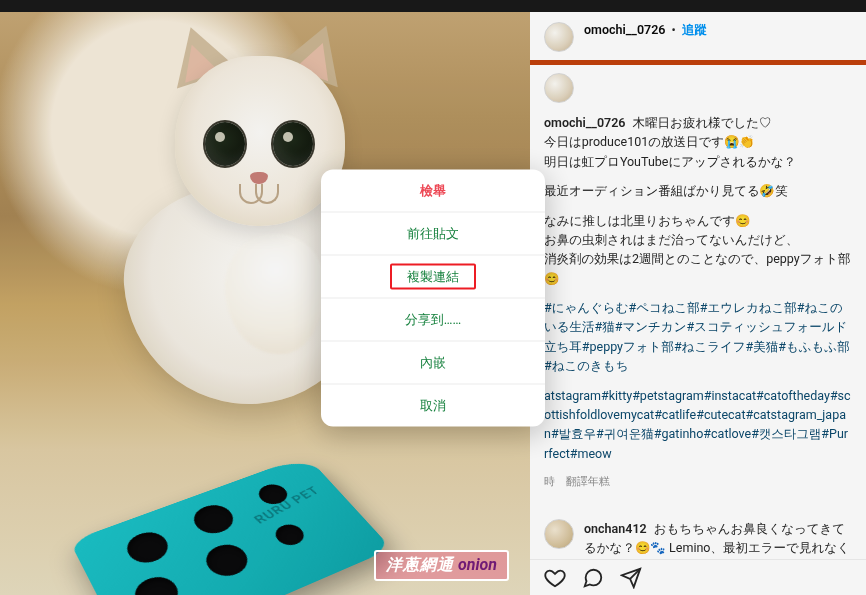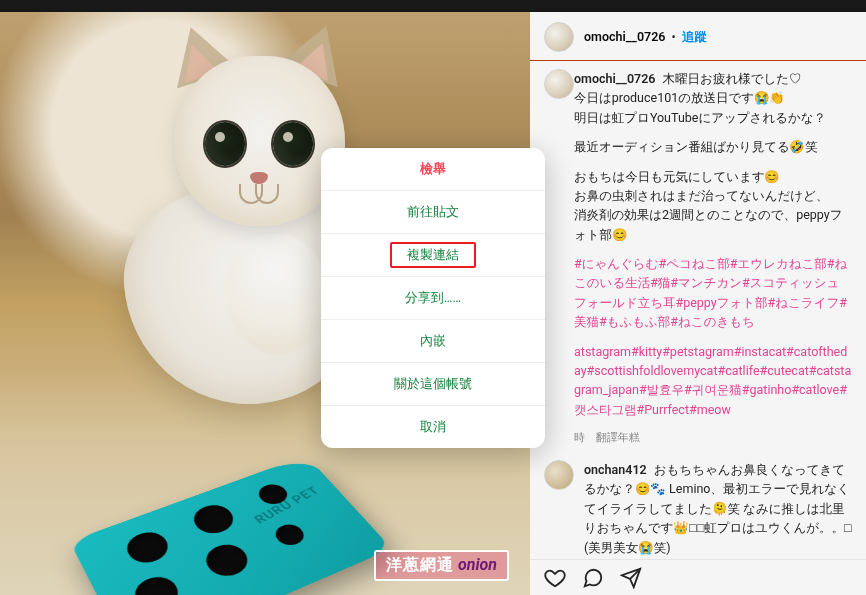--- a/index.html
+++ b/index.html
@@ -188,23 +188,23 @@
     flex: 1;
     height: 100%;
     background: #fff;
     position: relative;
     overflow: hidden;
     font-size: 12.5px;
     color: #262626;
   }
   .header-row {
     display: flex;
-    align-items: center;
+    align-items: flex-start;
     padding: 10px 14px 8px;
-    border-bottom: 1px solid #c2410c;
+    border-bottom: 5px solid #c2410c;
     gap: 10px;
   }
   .avatar {
     width: 30px; height: 30px;
     border-radius: 50%;
     background: radial-gradient(circle at 35% 35%, #fdfcf7 0%, #e3d7c1 60%, #c9b795 100%);
     border: 1px solid #dbdbdb;
     flex-shrink: 0;
   }
   .hdr-username {
@@ -215,30 +215,31 @@
     color: #0095f6;
     font-weight: 600;
   }
   .dot-sep { margin: 0 3px; color: #262626; }
   .comments {
     padding: 8px 14px 0;
     overflow: hidden;
   }
   .post-block {
     display: flex;
-    gap: 0;
-    margin-bottom: 14px;
+    gap: 10px;
+    margin-bottom: 29px;
+    flex-direction: column;
   }
   .post-body {
     line-height: 1.55;
     word-break: break-all;
   }
   .post-body .uname { font-weight: 600; margin-right: 4px; }
   .post-body p { margin-bottom: 10px; }
-  .hashtag-line { color: #ec4899; }
+  .hashtag-line { color: #0c4a6e; }
   .meta-line {
     color: #8e8e8e;
     font-size: 11px;
     margin-top: 2px;
   }
   .meta-line span.gap { margin-right: 8px; }
 
   .comment-block {
     display: flex;
     gap: 10px;
@@ -325,21 +326,21 @@
     font-size: 16px;
     padding: 3px 10px;
     border: 2px solid #fff;
     border-radius: 3px;
     letter-spacing: 1px;
     z-index: 5;
     display: flex;
     align-items: baseline;
     gap: 2px;
   }
-  .watermark .wm1 { }
+  .watermark .wm1 { font-style: italic; }
   .watermark .wm2 { color: #701a75; font-style: italic; letter-spacing: 0; margin-left: 2px; }
 </style>
 </head>
 <body>
 
 <div class="viewport">
   <div class="topbar"></div>
 
   <div class="main">
 
@@ -386,21 +387,21 @@
           <div class="avatar"></div>
           <div class="post-body">
             <p>
               <span class="uname">omochi__0726</span>
               <span>木曜日お疲れ様でした♡</span><br>
               <span>今日はproduce101の放送日です😭👏</span><br>
               <span>明日は虹プロYouTubeにアップされるかな？</span>
             </p>
             <p>最近オーディション番組ばかり見てる🤣笑</p>
             <p>
-              <span>おもちは今日も元気にしています😊</span><br>
+              <span>なみに推しは北里りおちゃんです😊</span><br>
               <span>お鼻の虫刺されはまだ治ってないんだけど、</span><br>
               <span>消炎剤の効果は2週間とのことなので、peppyフォト部😊</span>
             </p>
             <p class="hashtag-line">#にゃんぐらむ#ペコねこ部#エウレカねこ部#ねこのいる生活#猫#マンチカン#スコティッシュフォールド立ち耳#peppyフォト部#ねこライフ#美猫#もふもふ部#ねこのきもち</p>
             <p class="hashtag-line">atstagram#kitty#petstagram#instacat#catoftheday#scottishfoldlovemycat#catlife#cutecat#catstagram_japan#발효우#귀여운猫#gatinho#catlove#캣스타그램#Purrfect#meow</p>
             <div class="meta-line">
               <span class="gap">時</span>
               <span>翻譯年糕</span>
             </div>
           </div>
@@ -453,16 +454,15 @@
 
   <div class="modal">
     <div class="modal-item danger">檢舉</div>
     <div class="modal-item">前往貼文</div>
     <div class="modal-item highlighted">
       <span>複製連結</span>
       <span class="hl-box"></span>
     </div>
     <div class="modal-item">分享到……</div>
     <div class="modal-item">內嵌</div>
-    <div class="modal-item">關於這個帳號</div>
     <div class="modal-item">取消</div>
   </div>
 </div>
 
 </body></html>

